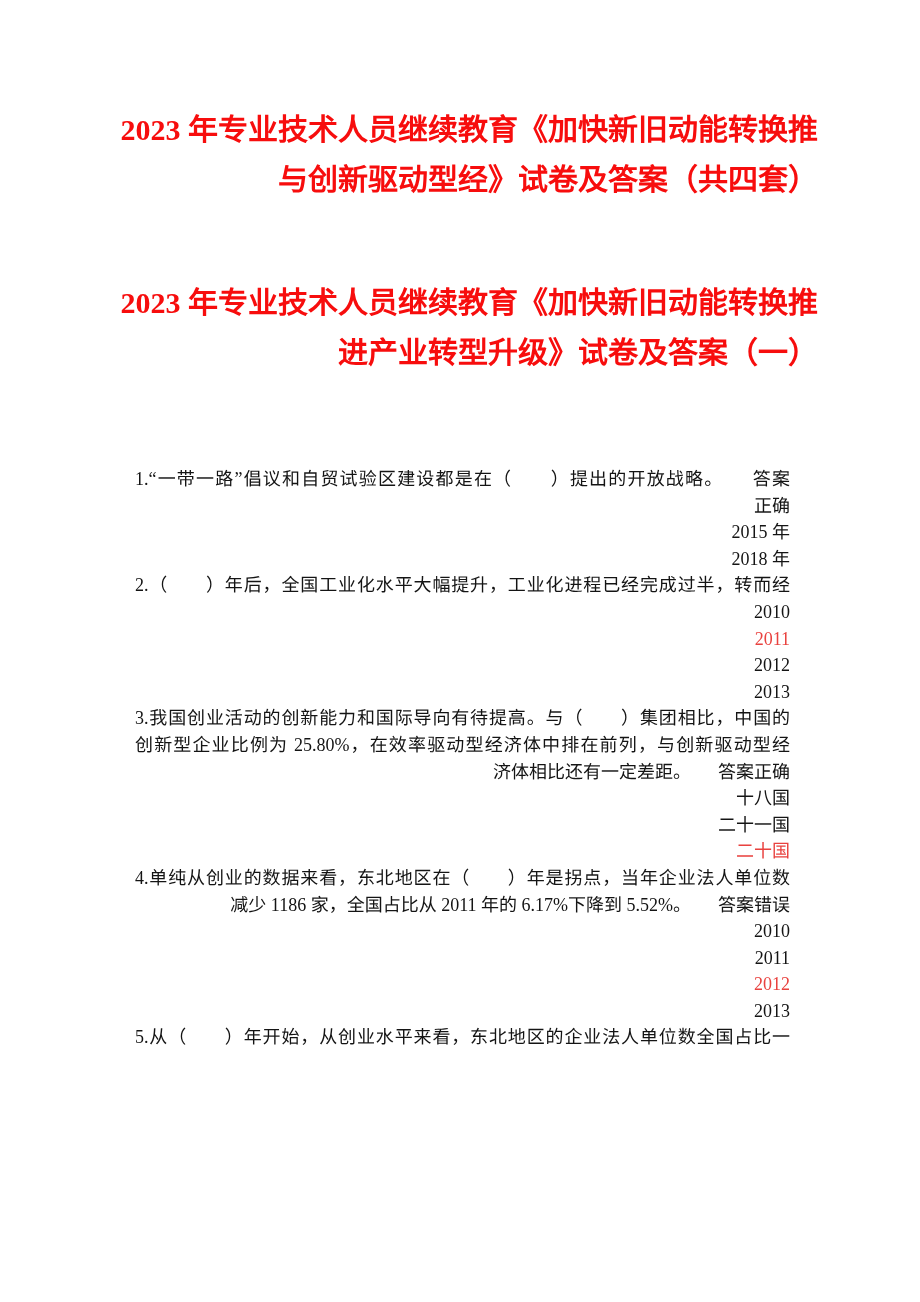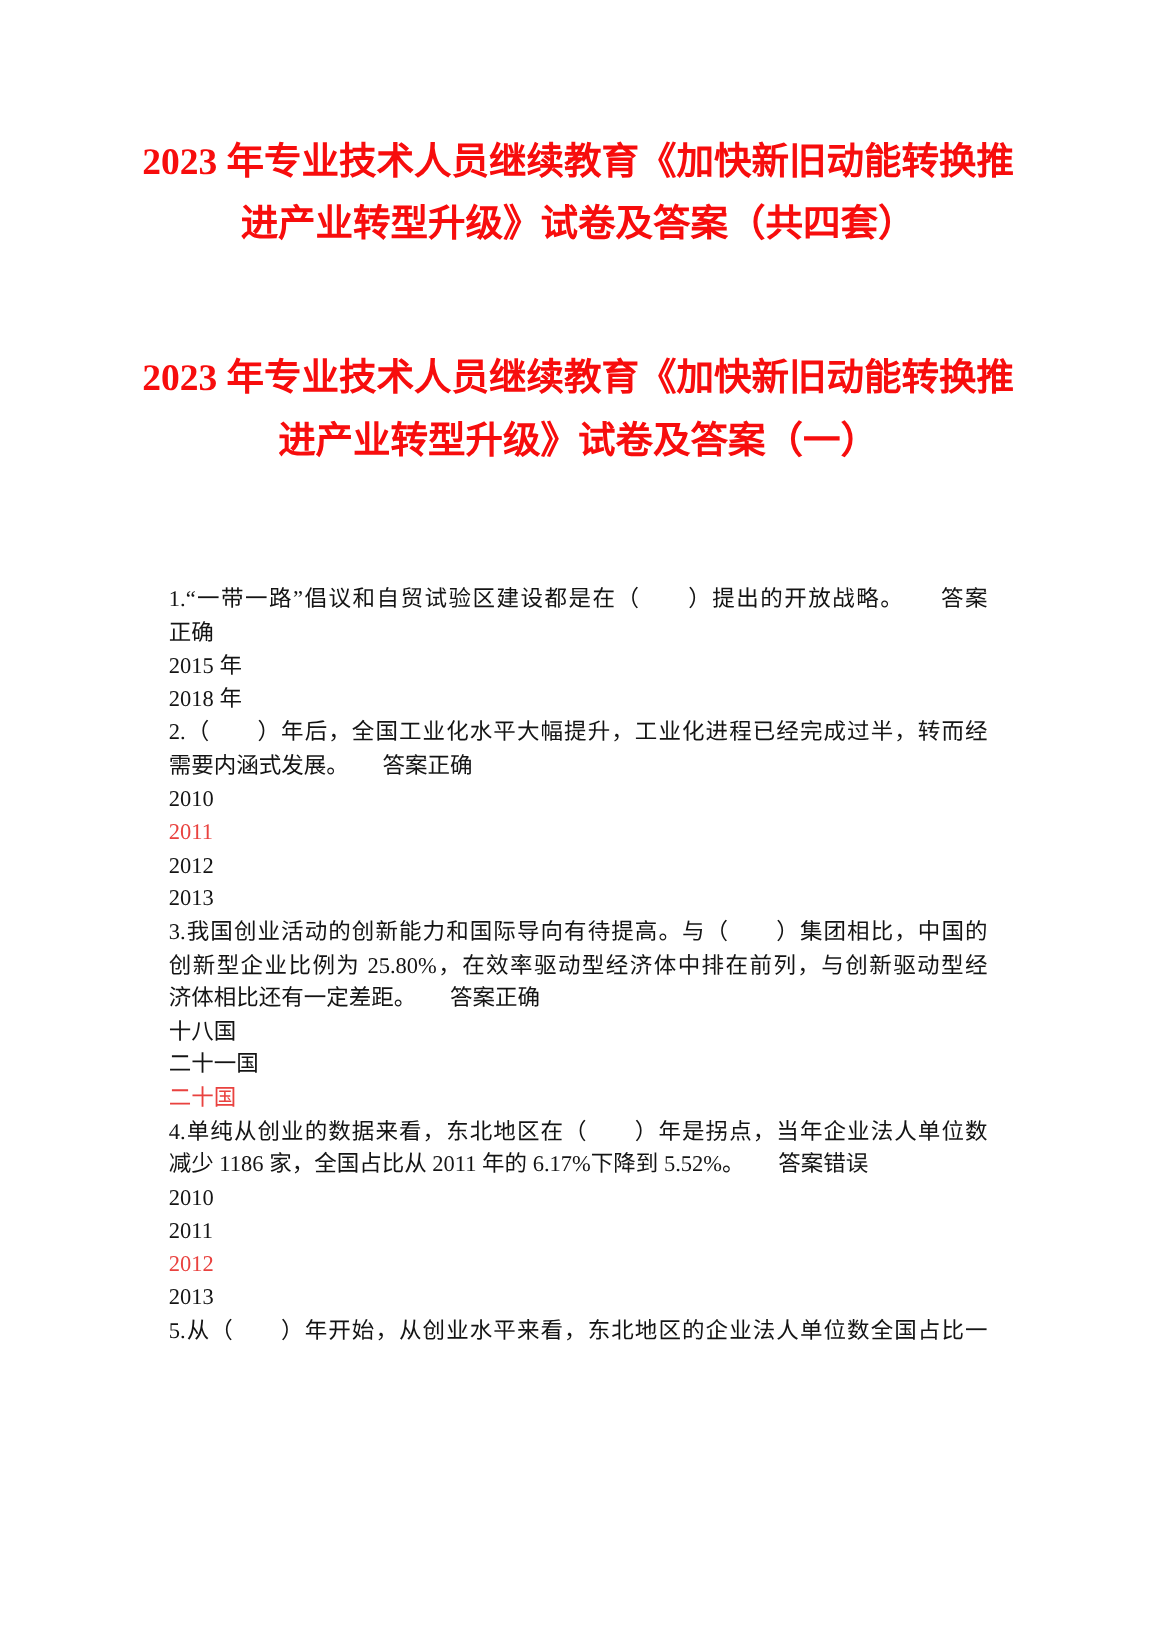--- a/index.html
+++ b/index.html
@@ -17,64 +17,63 @@
   }
   .doc-title {
     margin: 0 -28px;
     color: var(--title-red, #f70d0d);
     font-weight: bold;
     font-size: 30px;
     line-height: 50px;
     text-align: center;
   }
   .doc-title.second { margin-top: 73px; }
-  .t-line { white-space: nowrap; }
+  .t-line { white-space: nowrap; text-align: right; }
   .body-text {
     margin-top: 88px;
     font-size: 18px;
     line-height: 26.6px;
     color: var(--body-text, #141414);
   }
   .q-line {
     white-space: nowrap;
-    text-align: left;
+    text-align: right;
   }
   .q-line.jfill {
     text-align: justify;
     text-align-last: justify;
   }
   .option.correct { color: var(--answer-red, #e9423f); }
 </style>
 </head>
 <body>
 
 <div class="page">
 
   <div class="doc-title">
     <div class="t-line">2023 年专业技术人员继续教育《加快新旧动能转换推</div>
-    <div class="t-line">进产业转型升级》试卷及答案（共四套）</div>
+    <div class="t-line">与创新驱动型经》试卷及答案（共四套）</div>
   </div>
 
   <div class="doc-title second">
     <div class="t-line">2023 年专业技术人员继续教育《加快新旧动能转换推</div>
     <div class="t-line">进产业转型升级》试卷及答案（一）</div>
   </div>
 
   <div class="body-text">
 
     <section>
       <div class="q-line jfill">1.“一带一路”倡议和自贸试验区建设都是在（　　）提出的开放战略。　　答案</div>
       <div class="q-line">正确</div>
       <div class="q-line option">2015 年</div>
       <div class="q-line option">2018 年</div>
     </section>
 
     <section>
       <div class="q-line jfill">2.（　　）年后，全国工业化水平大幅提升，工业化进程已经完成过半，转而经</div>
-      <div class="q-line">需要内涵式发展。　　答案正确</div>
       <div class="q-line option">2010</div>
       <div class="q-line option correct">2011</div>
       <div class="q-line option">2012</div>
       <div class="q-line option">2013</div>
     </section>
 
     <section>
       <div class="q-line jfill">3.我国创业活动的创新能力和国际导向有待提高。与（　　）集团相比，中国的</div>
       <div class="q-line jfill">创新型企业比例为 25.80%，在效率驱动型经济体中排在前列，与创新驱动型经</div>
       <div class="q-line">济体相比还有一定差距。　　答案正确</div>

